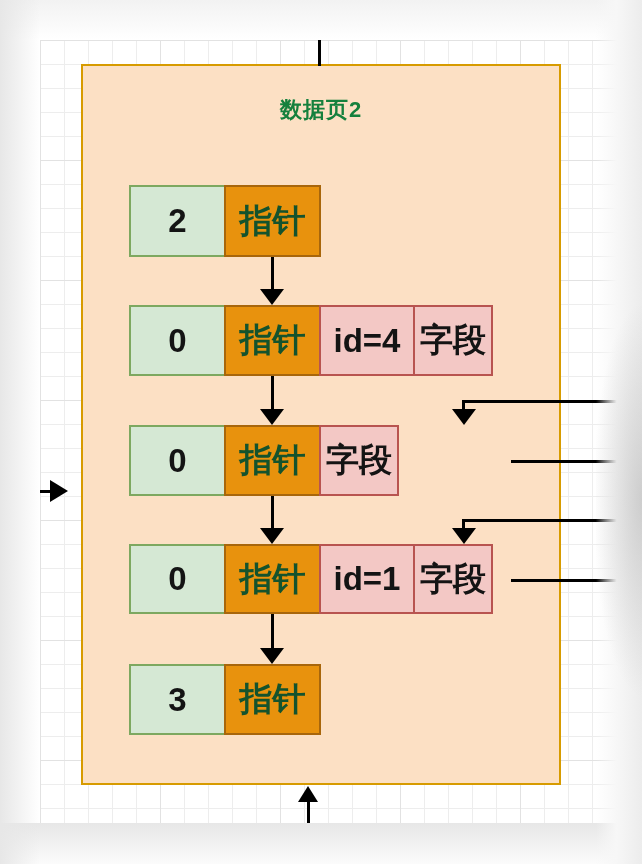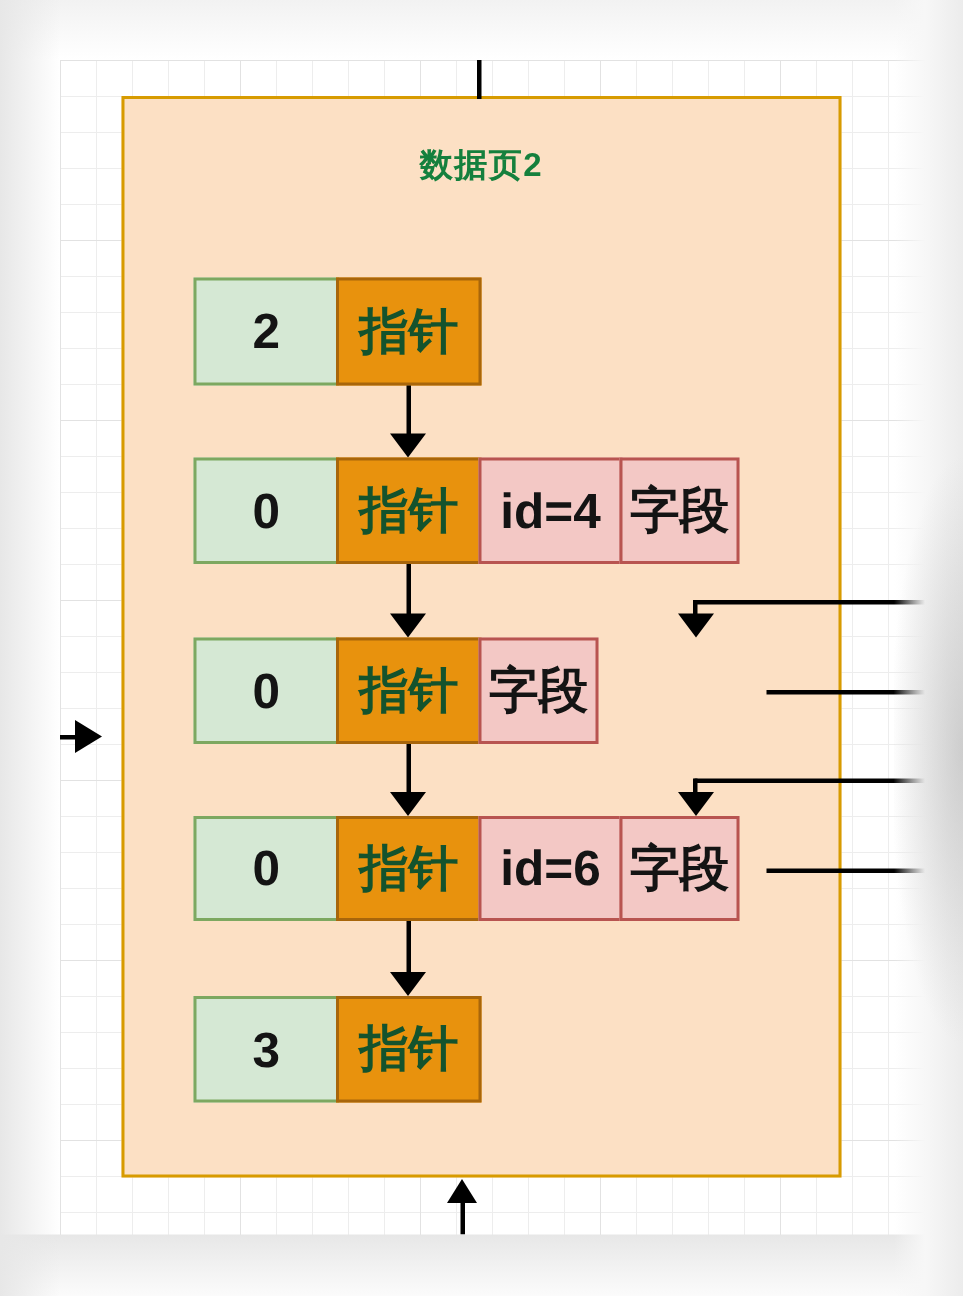--- a/index.html
+++ b/index.html
@@ -110,21 +110,21 @@
   <div class="vline" style="left:271px;top:496px;height:34px;"></div>
   <div class="ah ah-down" style="left:260px;top:528px;"></div>
 
   <div class="hline" style="left:463px;top:519px;width:179px;"></div>
   <div class="vline" style="left:462px;top:519px;height:12px;"></div>
   <div class="ah ah-down" style="left:452px;top:528px;"></div>
 
   <div class="record-row" style="top:544px;height:70px;">
     <div class="cell green">0</div>
     <div class="cell orange">指针</div>
-    <div class="cell pink">id=6</div>
+    <div class="cell pink">id=1</div>
     <div class="cell pink field">字段</div>
   </div>
 
   <div class="hline" style="left:511px;top:579px;width:131px;"></div>
 
   <div class="vline" style="left:271px;top:614px;height:36px;"></div>
   <div class="ah ah-down" style="left:260px;top:648px;"></div>
 
   <div class="record-row" style="top:664px;height:71px;">
     <div class="cell green">3</div>

